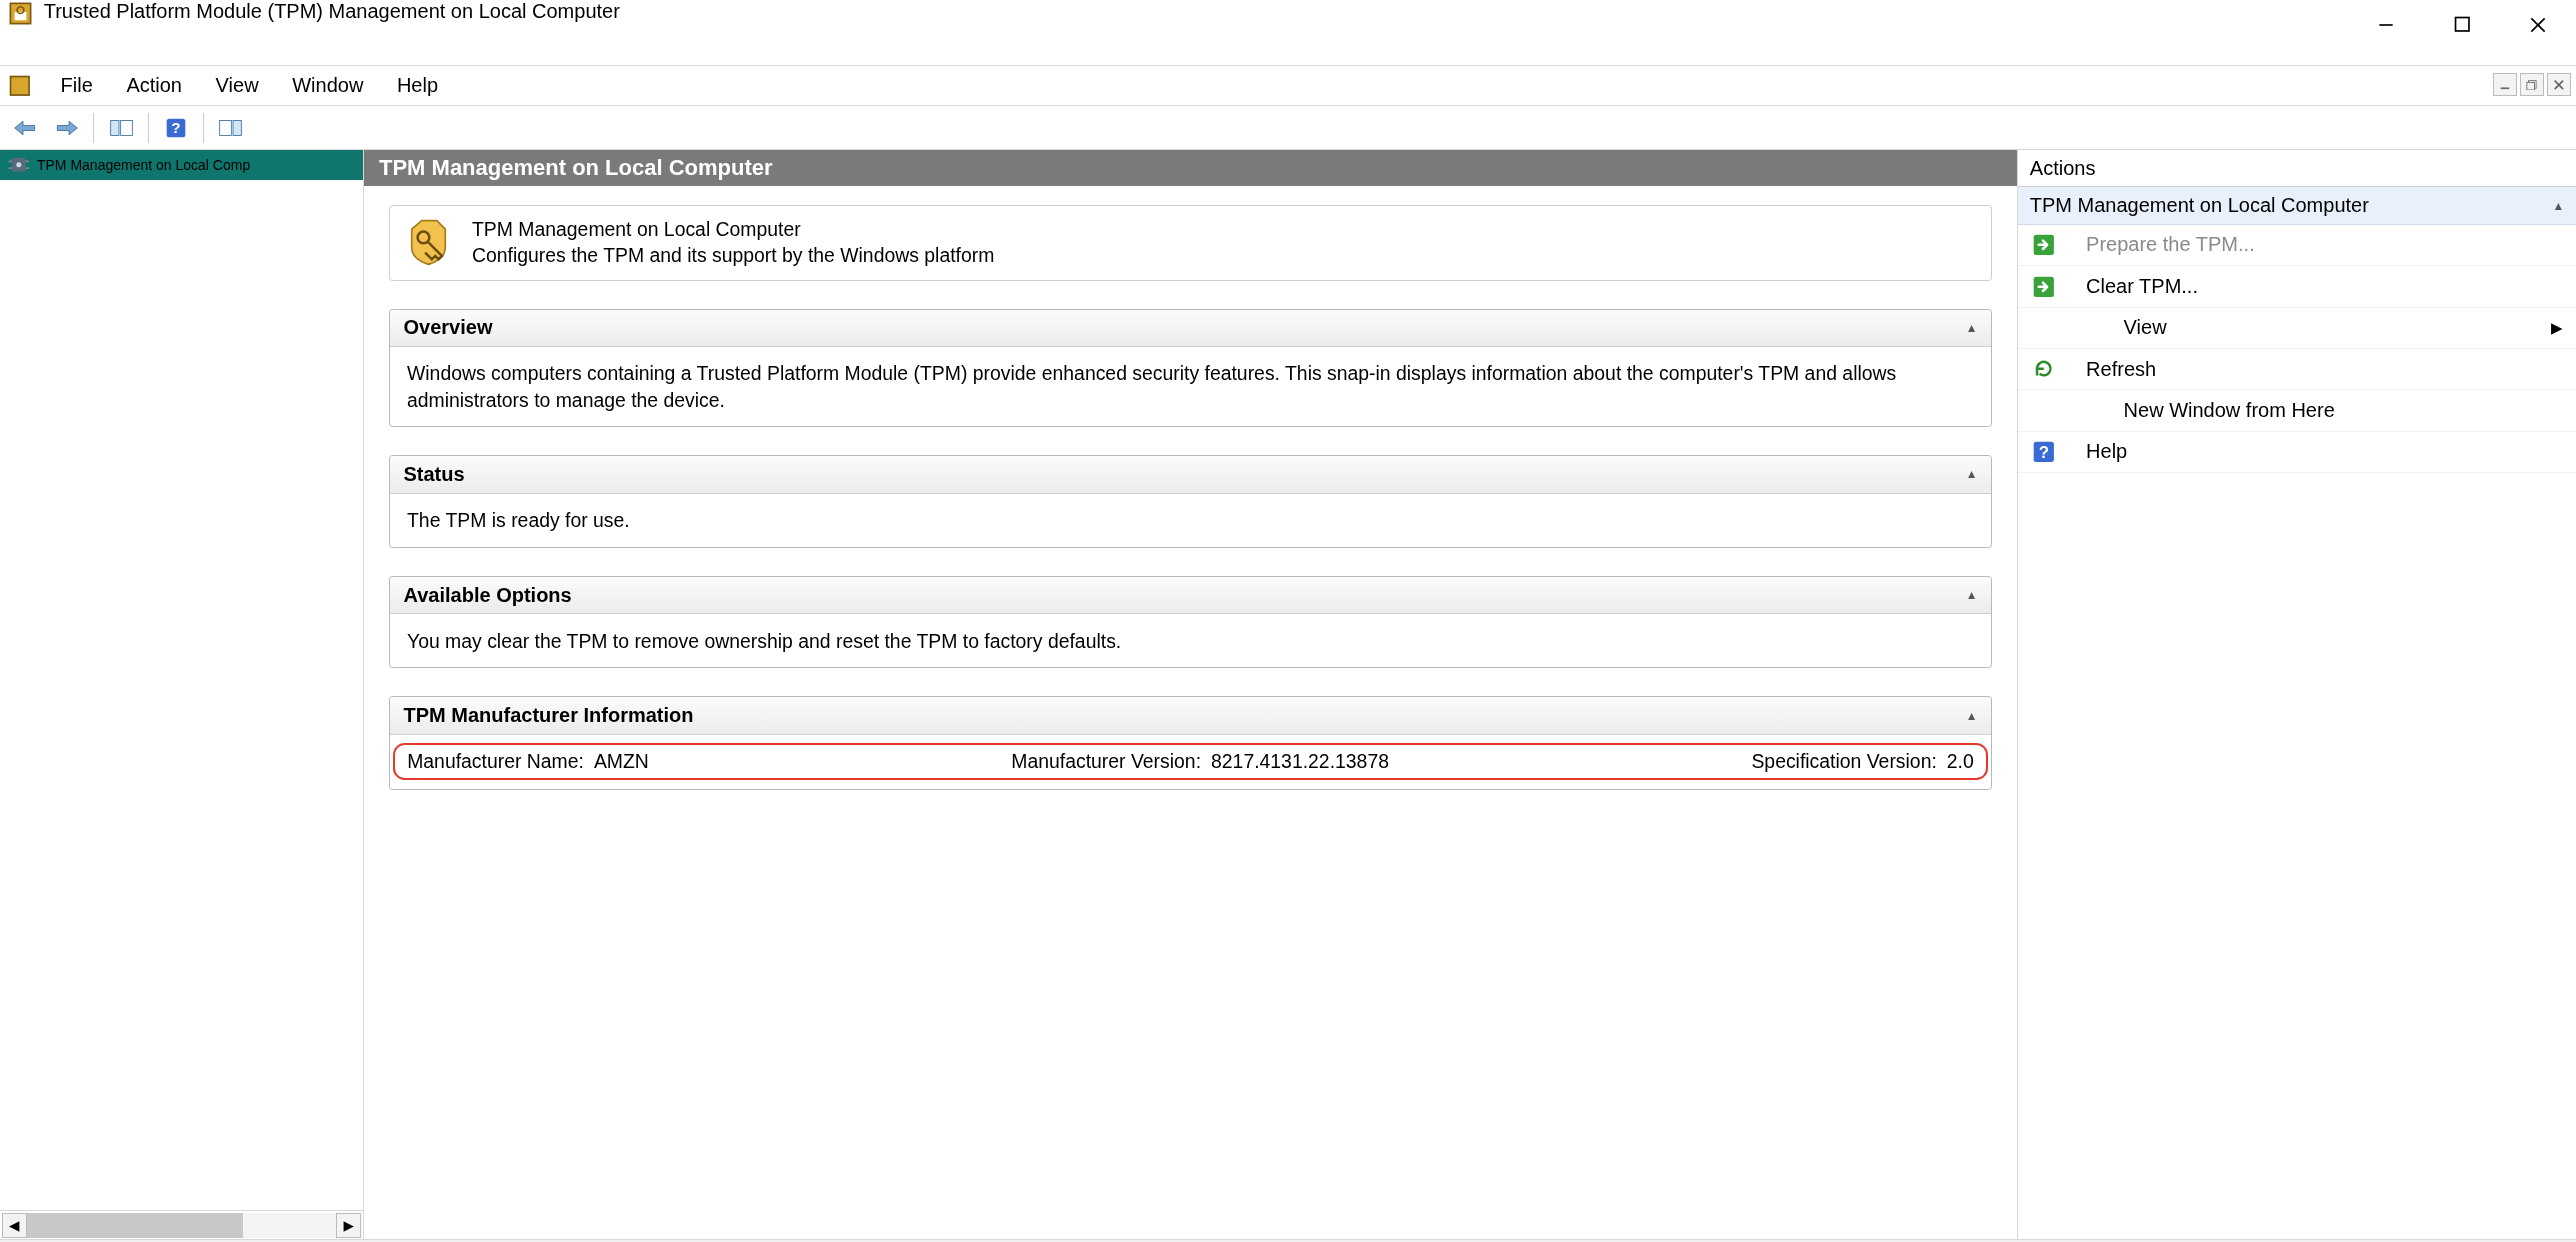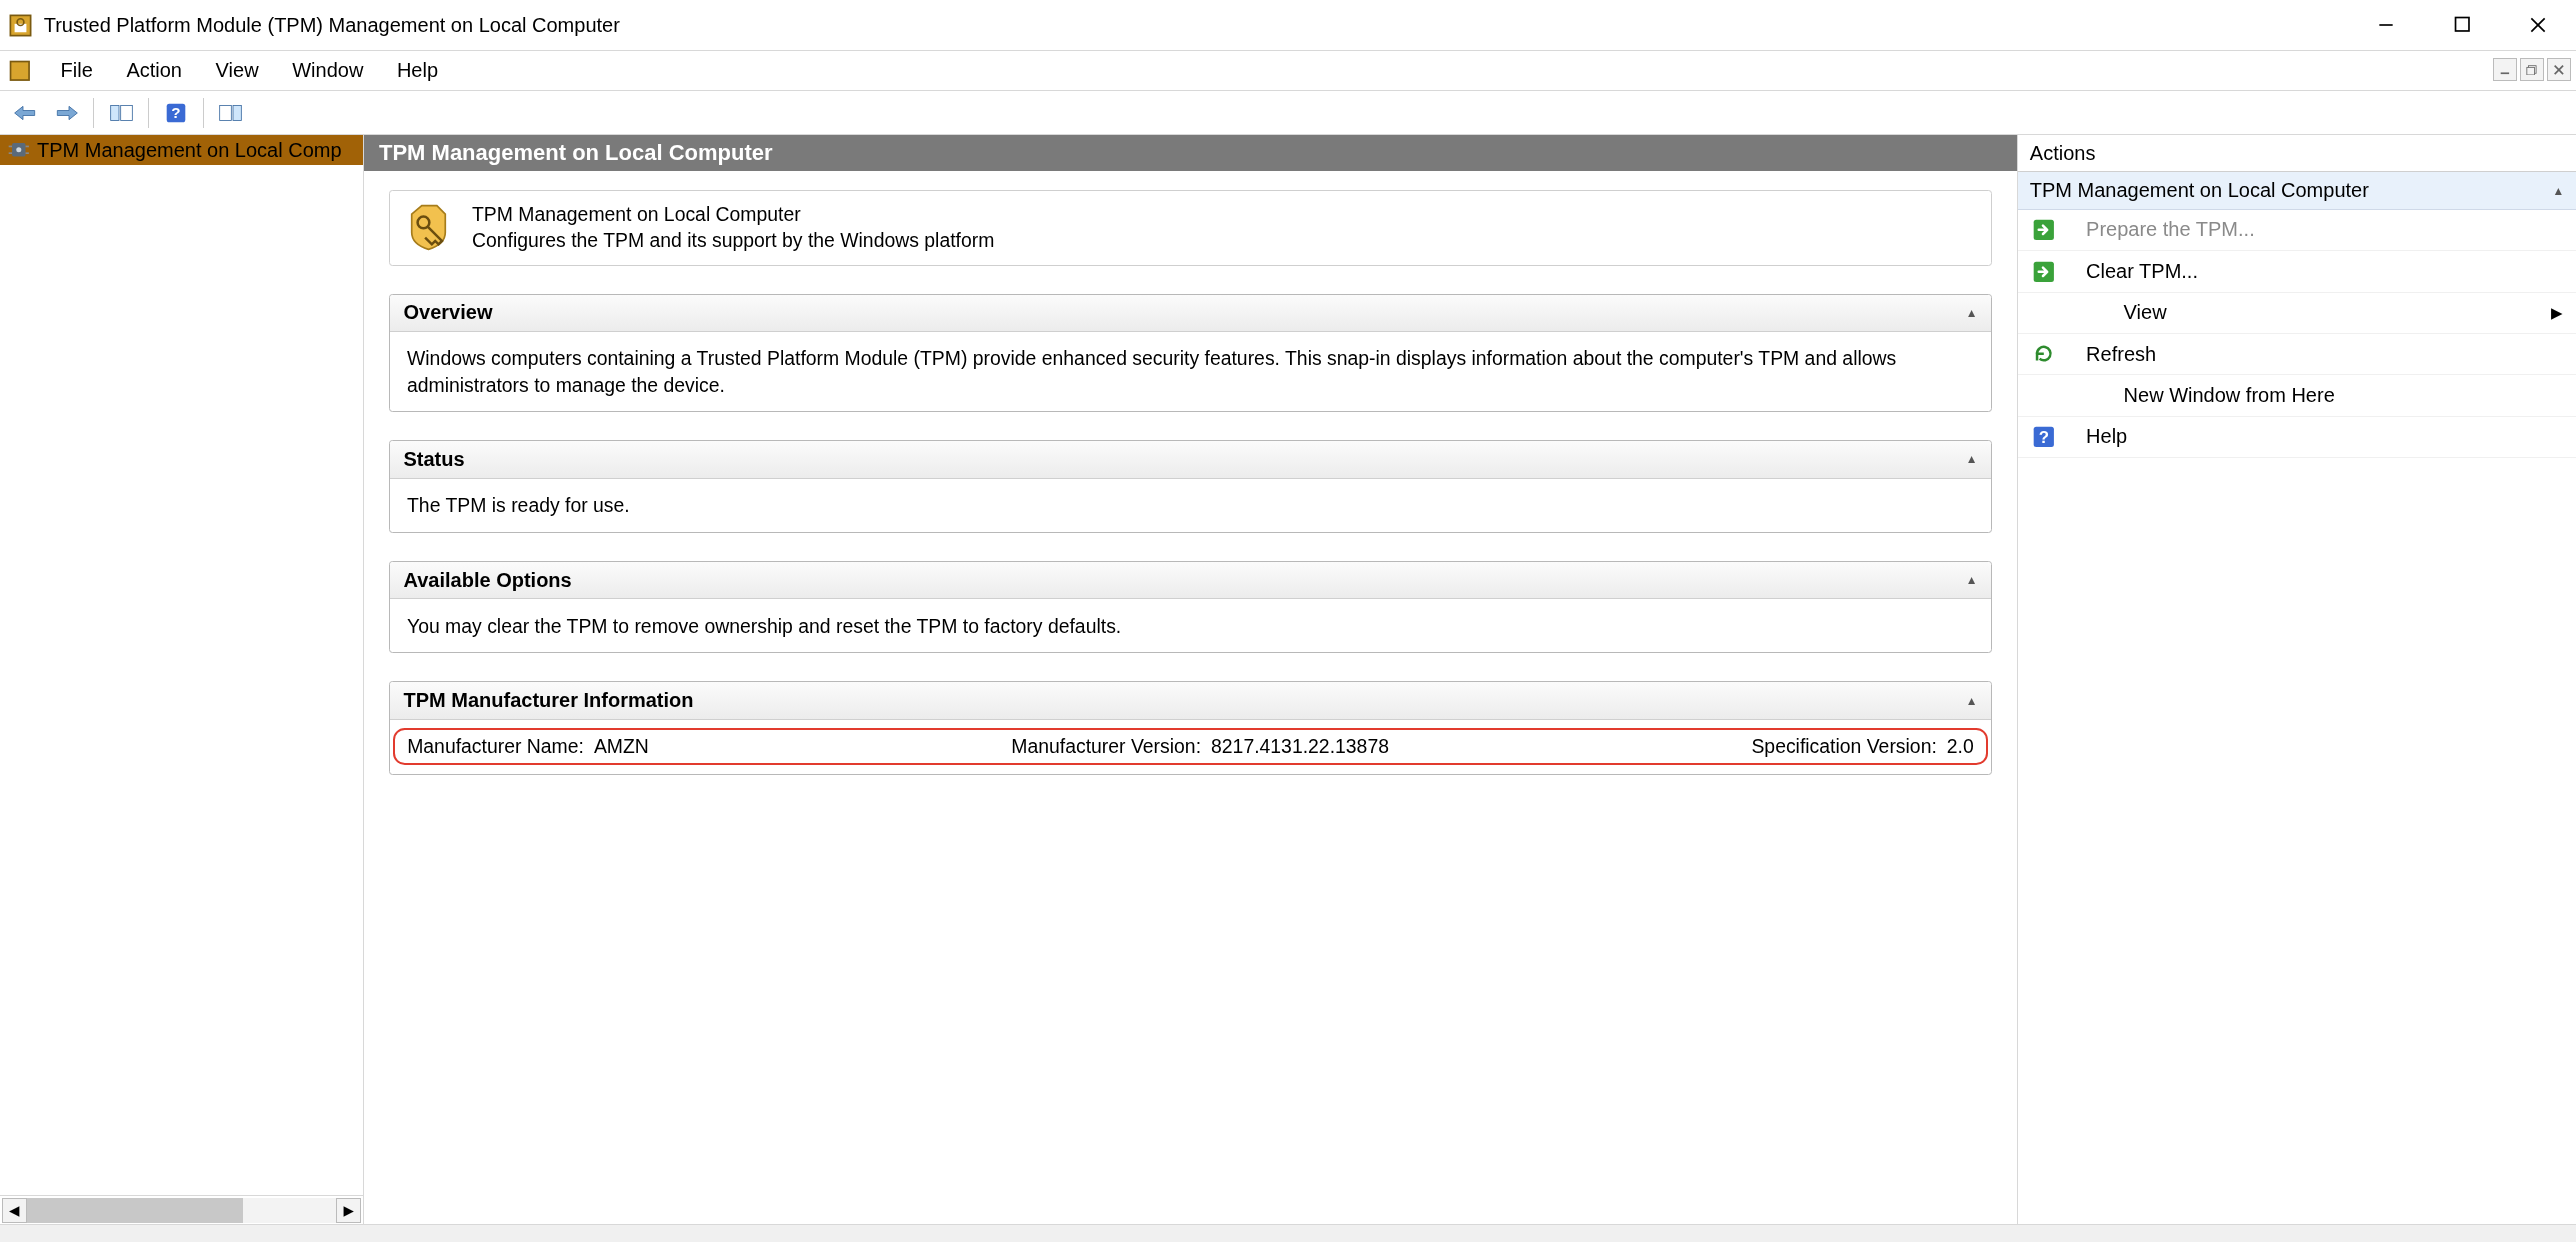--- a/index.html
+++ b/index.html
@@ -1,21 +1,21 @@
 <!DOCTYPE html>
 <html><head>
 <meta charset="utf-8">
 <style>
   * { box-sizing: border-box; margin: 0; padding: 0; font-family: "Segoe UI", Tahoma, sans-serif; }
   html, body { width: 2576px; height: 1242px; background: #fff; overflow: hidden; font-size: 20px; }
 
   
   .titlebar {
-    height: 51px; border-bottom: 0.8px solid #d8d8d8;
-    display: flex; align-items: center; padding: 0 6.7px; position: relative;
+    height: 66px; border-bottom: 0.8px solid #d8d8d8;
+    display: flex; align-items: flex-start; padding: 0 6.7px; position: relative;
   }
   .titlebar .app-icon { width: 27px; height: 27px; margin-right: 10px; }
   .titlebar .title { font-size: 20px; color: #000; }
   .win-controls { position: absolute; right: 0; top: 0; height: 100%; display: flex; }
   .win-btn {
     width: 76px; height: 49px; display: flex; align-items: center; justify-content: center;
     font-size: 23.6px; cursor: default; font-family: "Segoe MDL2 Assets","Segoe UI Symbol",sans-serif;
   }
   .mdi-btn { width:25px; height:25px; border:0.8px solid #bbb; background:#f3f3f3;
              display:flex; align-items:center; justify-content:center; font-size:15px; }
@@ -48,21 +48,21 @@
   }
 
   
   .tree-pane {
     width: 364px; border-right: 1.7px solid #d8d8d8; position: relative; background:#fff;
     display:flex; flex-direction:column;
   }
   .tree-body { flex:1; overflow:hidden; }
   .tree-node {
     display: flex; align-items: center; gap: 6.7px; padding: 3.4px 6.7px;
-    background: #a16207; font-size: 20px; white-space: nowrap;
+    background: #0f766e; font-size: 14px; white-space: nowrap;
   }
   .tree-node .icon { width:23.6px; height:23.6px; }
   .tree-scroll {
     height: 29px; border-top:0.8px solid #d8d8d8;
     display:flex; align-items:center; justify-content:space-between; padding:0 1.7px;
   }
   .tree-scroll .sb-btn { width:25px;height:25px;border:0.8px solid #bbb;background:#f3f3f3;
     display:flex;align-items:center;justify-content:center;font-size:13.5px;}
   .tree-scroll .sb-track { flex:1; height:25px; background:#f3f3f3; margin:0 0px;
     position:relative;}

